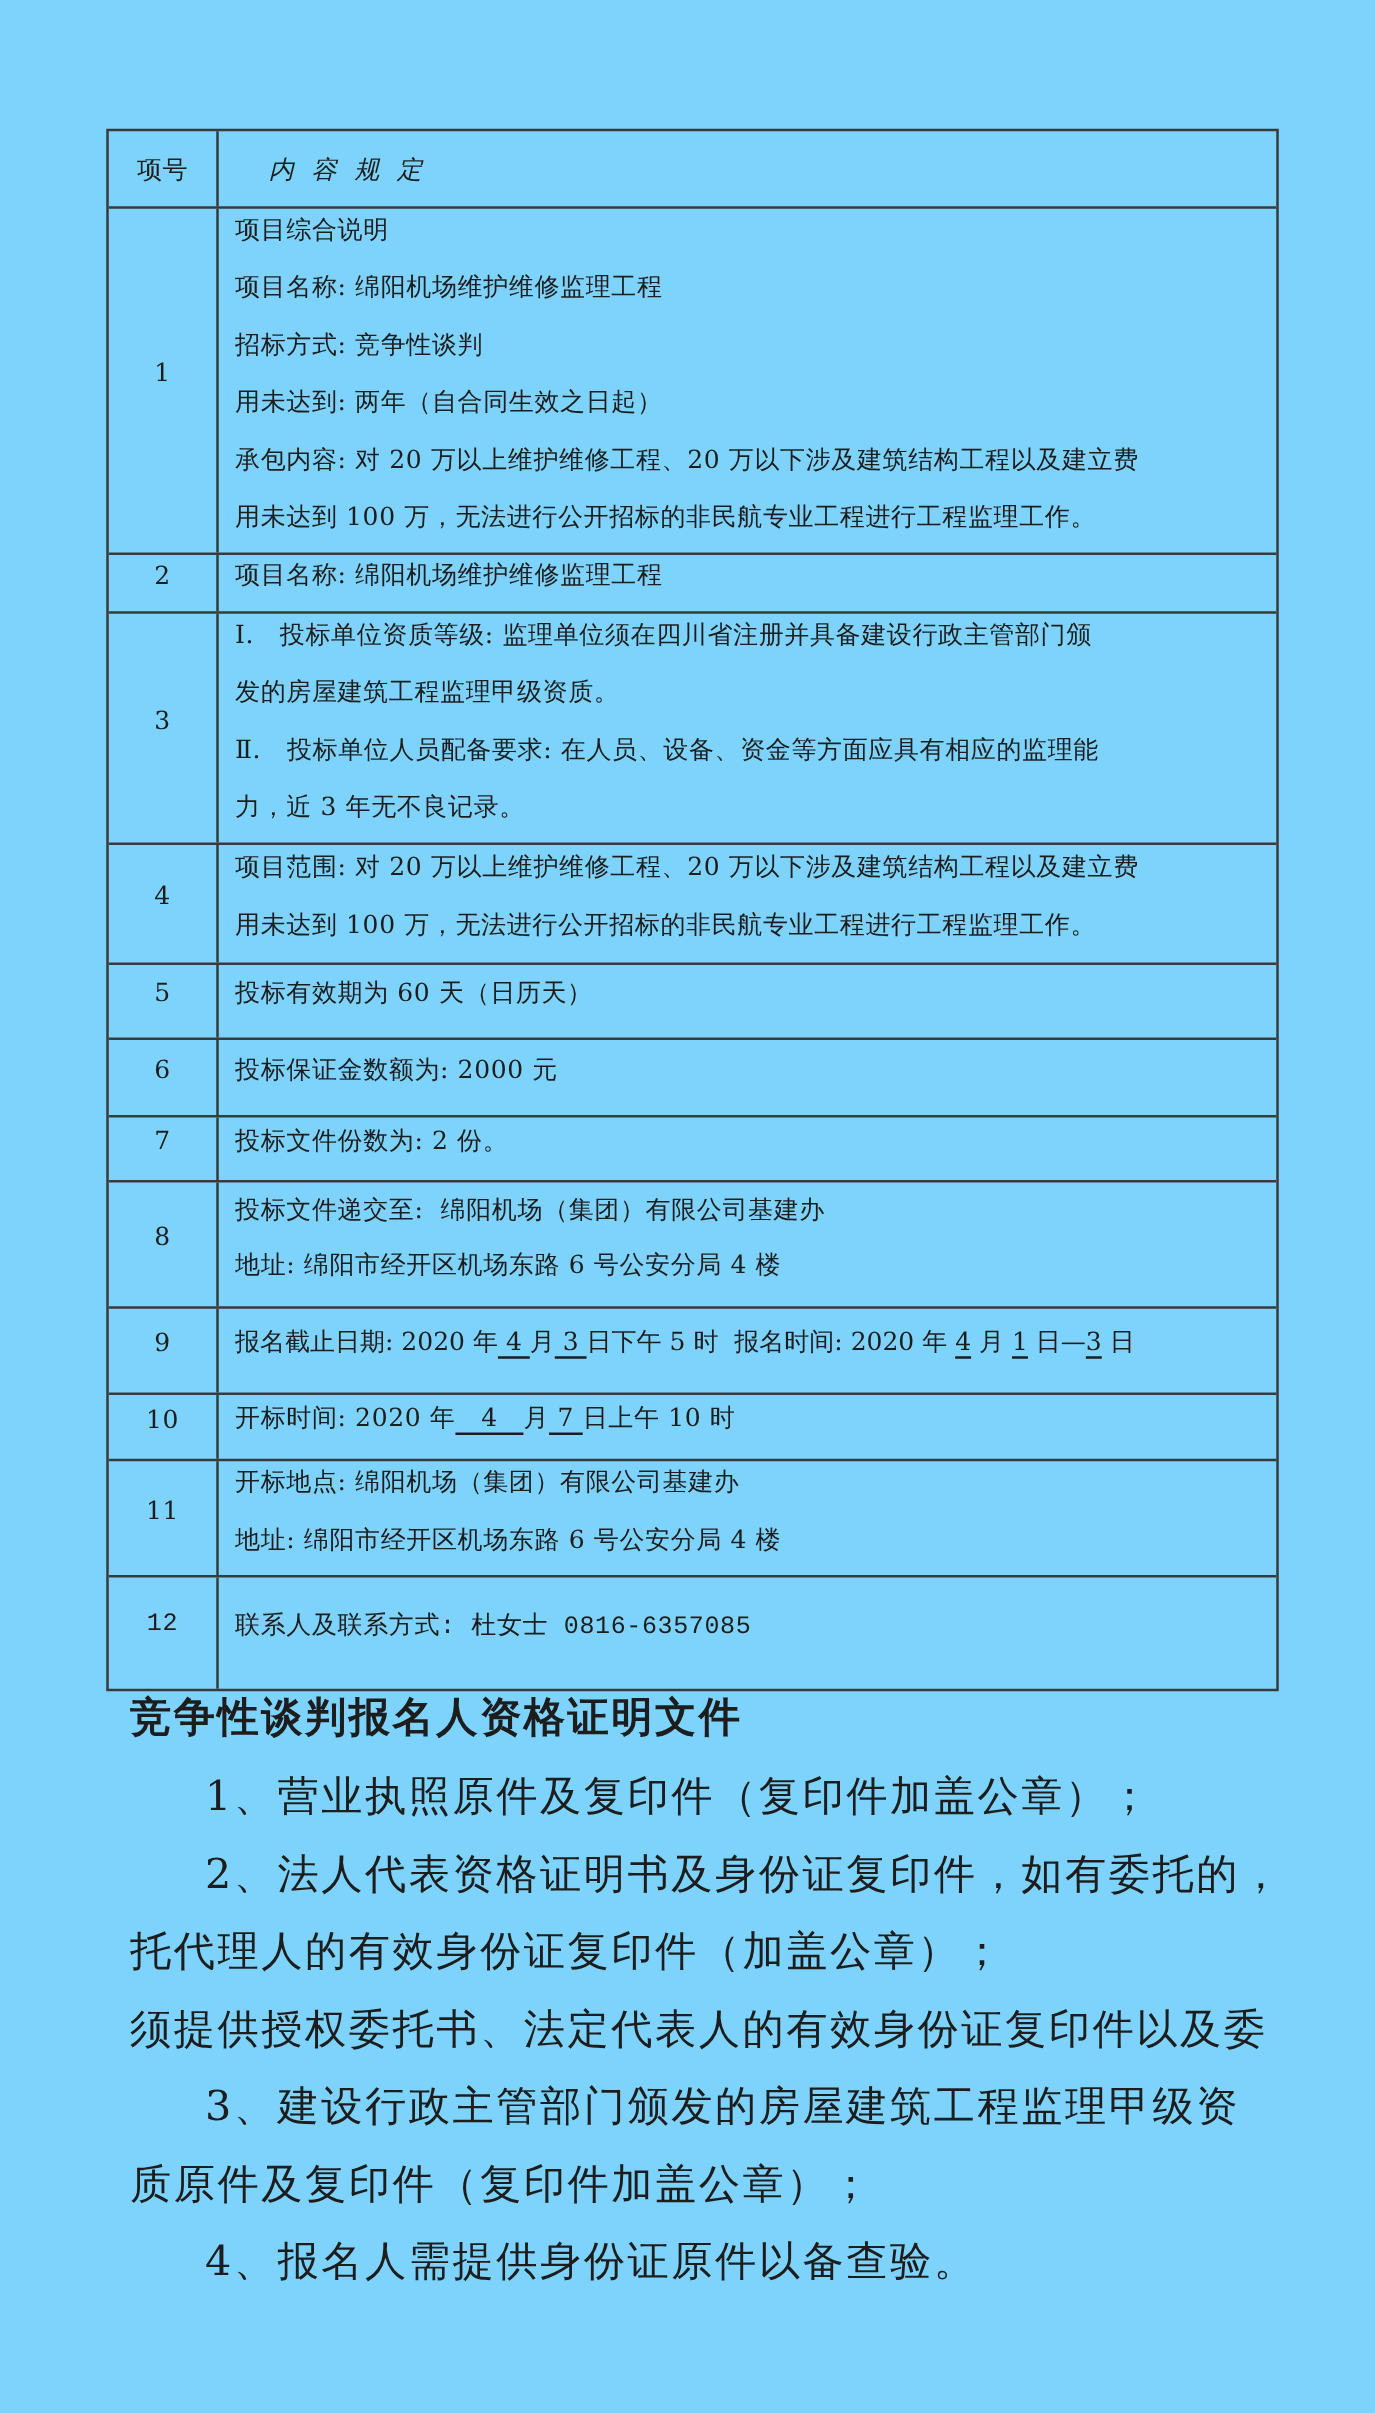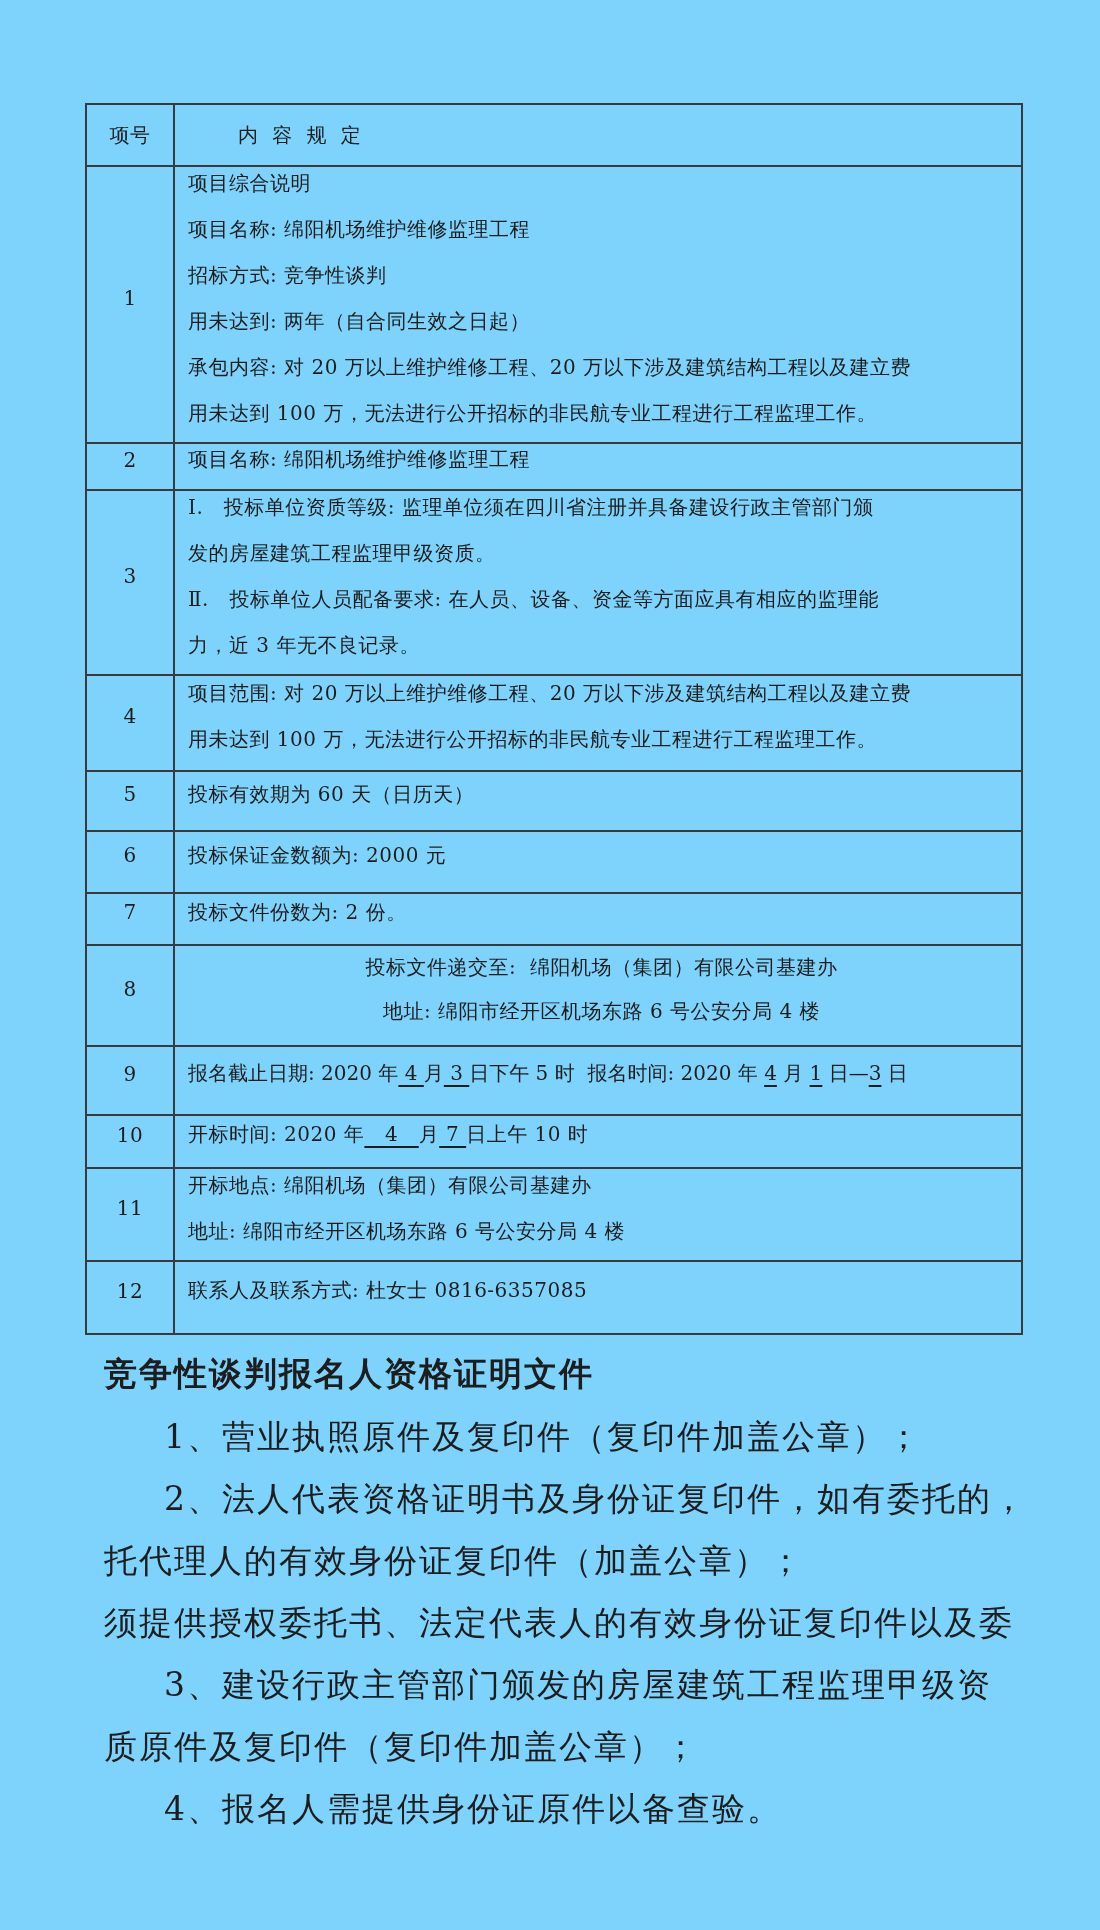--- a/index.html
+++ b/index.html
@@ -34,33 +34,33 @@
   .cell-content{
     display:flex;flex-direction:column;justify-content:center;
     box-sizing:border-box;
     padding-left:13px;padding-right:6px;
     padding-bottom:14px;
     overflow:hidden;
   }
   .cell-content .line{white-space:pre;}
   .row-header{height:60px;}
   .row-header .cell-no,.row-header .cell-content{padding-bottom:0;}
-  .row-header .cell-content{padding-left:63px;}
+  .row-header .cell-content{padding-left:40px;font-style:italic;}
   .row-1{height:277px;}  .row-1 .line{line-height:46px;}
   .row-2{height:47px;}
   .row-3{height:185px;}  .row-3 .line{line-height:46px;}
   .row-4{height:96px;}   .row-4 .line{line-height:46px;}
   .row-5{height:60px;}
   .row-6{height:62px;}
   .row-7{height:52px;}
-  .row-8{height:101px;}  .row-8 .line{line-height:44px;text-align:center;}
+  .row-8{height:101px;}  .row-8 .line{line-height:44px;}
   .row-9{height:69px;}   .row-9 .cell-content{letter-spacing:0;}
   .row-10{height:53px;}
   .row-11{height:93px;}  .row-11 .line{line-height:46px;}
-  .row-12{height:73px;}
+  .row-12{height:91px;font-family:Liberation Mono, monospace;}
   .u{text-decoration:underline;text-underline-offset:5px;}
   
   .bottom-section{
     position:absolute;left:104px;top:1342px;width:853px;
   }
   .section-title{
     font-size:33px;font-weight:bold;letter-spacing:2px;
     line-height:64px;text-align:left;white-space:pre;
   }
   .para .pline{

